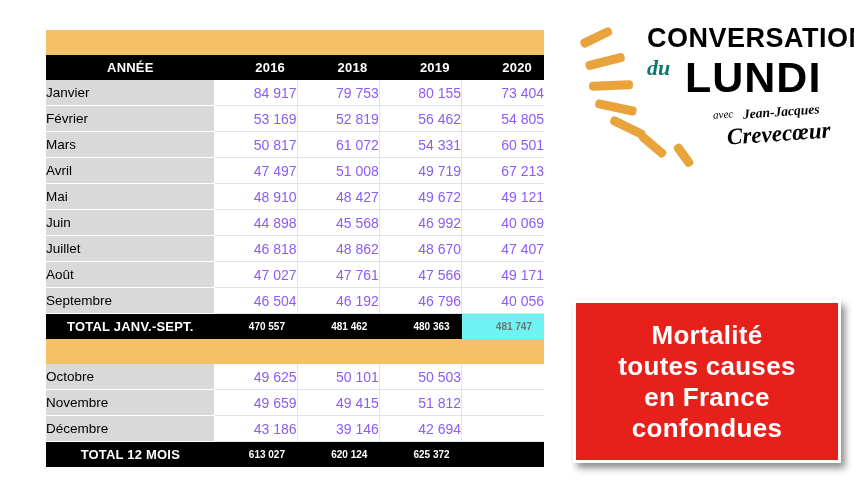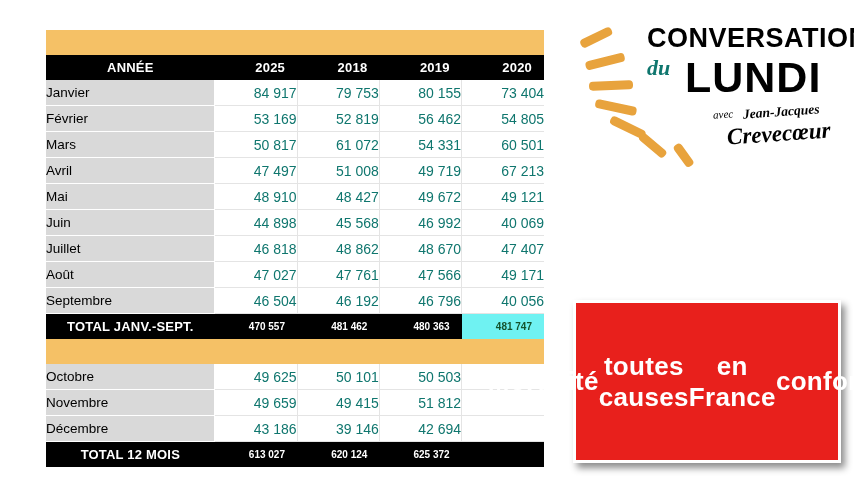--- a/index.html
+++ b/index.html
@@ -73,21 +73,21 @@
     color: #000;
     padding-left: 10px;
     border-bottom: 1px solid #ffffff;
     border-right: 1px solid #ffffff;
   }
   .val {
     background: #ffffff;
     text-align: right;
     padding-right: 12px;
     font-size: 14px;
-    color: #0f766e;
+    color: #8b5cf6;
     border-bottom: 1px solid #e4e4e4;
     border-left: 1px solid #e4e4e4;
   }
   .val.empty { border-bottom: 1px solid #e4e4e4; }
 
   
   .total td {
     background: #000000;
     color: #ffffff;
     font-weight: bold;
@@ -98,21 +98,21 @@
     text-align: center;
     letter-spacing: 0.2px;
   }
   .total td.tval {
     text-align: right;
     padding-right: 12px;
     font-size: 10px;
   }
   .total td.tval.highlight {
     background: #6ff2f2;
-    color: #14532d;
+    color: #737373;
   }
 
   
   #logo {
     position: absolute;
     left: 575px;
     top: 5px;
     width: 272px;
     height: 168px;
   }
@@ -192,21 +192,21 @@
     position: absolute;
     left: 573px;
     top: 300px;
     width: 268px;
     height: 163px;
     background: #e8201c;
     border: 3px solid #ffffff;
     box-shadow: 4px 5px 7px rgba(0,0,0,0.45);
     box-sizing: border-box;
     display: flex;
-    flex-direction: row;
+    flex-direction: column;
     align-items: center;
     justify-content: center;
     text-align: center;
   }
   #red-box .line {
     color: #ffffff;
     font-weight: bold;
     font-size: 26px;
     line-height: 31px;
     letter-spacing: 0.3px;
@@ -228,21 +228,21 @@
       <tr class="band-orange">
         <td></td>
           <td></td>
           <td></td>
           <td></td>
           <td></td>
       </tr>
 
       <tr class="hdr">
         <td>ANNÉE</td>
-        <td class="year">2025</td>
+        <td class="year">2016</td>
         <td class="year">2018</td>
         <td class="year">2019</td>
         <td class="year">2020</td>
       </tr>
 
       <tr>
         <td class="month-label">Janvier</td>
         <td class="val">84 917</td>
         <td class="val">79 753</td>
         <td class="val">80 155</td>

